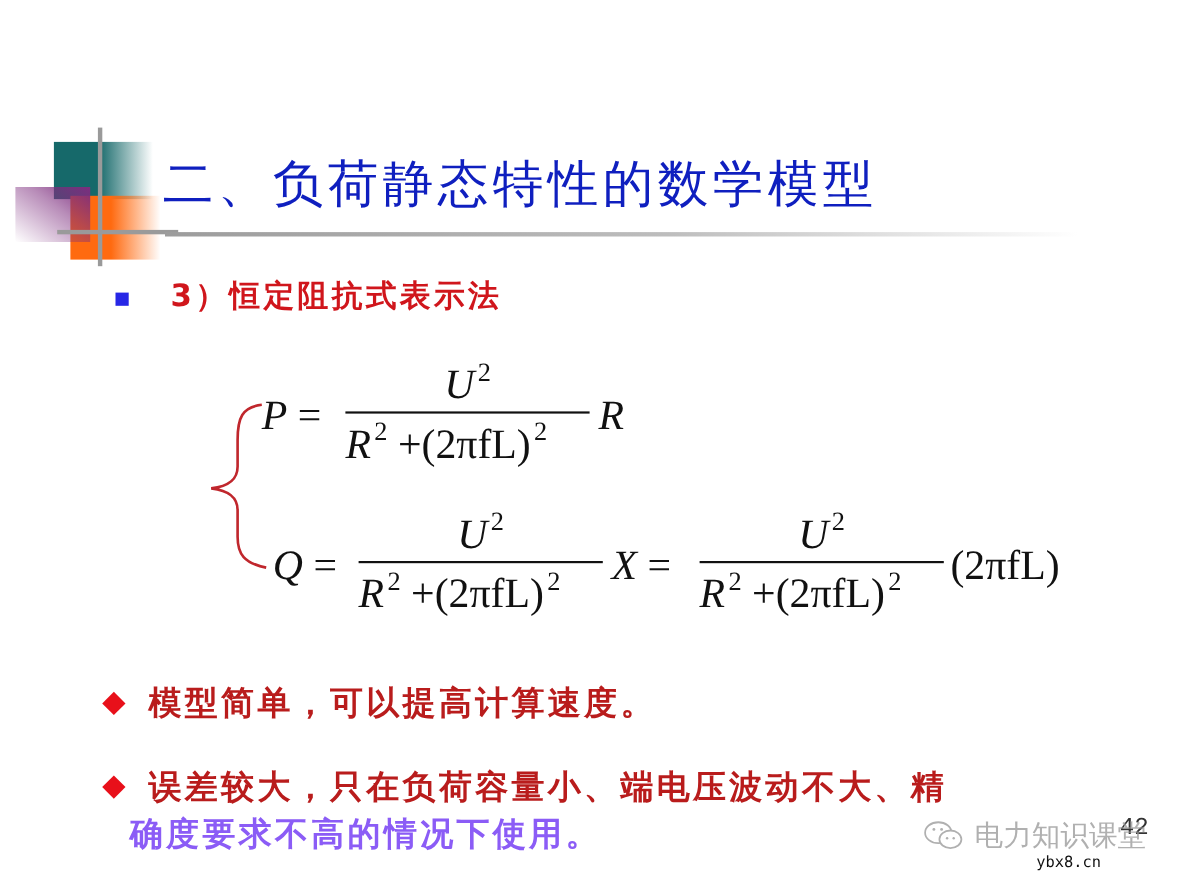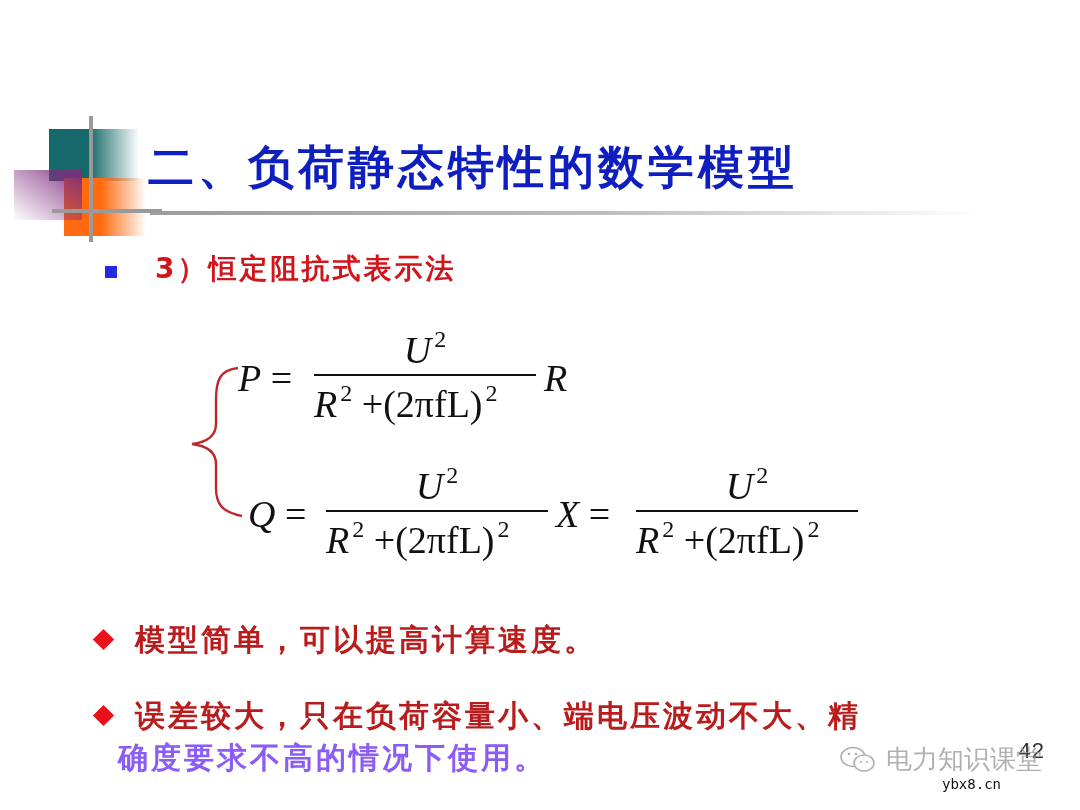--- a/index.html
+++ b/index.html
@@ -60,21 +60,21 @@
       width: 110px;
       height: 4px;
       background: #9a9a9a;
     }
     .title {
       position: absolute;
       left: 148px;
       top: 137px;
       font-family: "DejaVu Sans", "Liberation Sans", sans-serif;
       font-size: 46px;
-      font-weight: bold;
+      font-weight: normal;
       color: #0f1fbf;
       letter-spacing: 4px;
       white-space: nowrap;
     }
     .title-rule {
       position: absolute;
       left: 150px;
       top: 211px;
       width: 830px;
       height: 4px;
@@ -249,20 +249,21 @@
   </div>
   <span style="position:absolute; left:308px; top:34px;">
     <i>X</i>
     <span>=</span>
   </span>
   <div class="frac" style="left:388px; top:4px; width:222px;">
     <span class="num"><i>U</i><sup>2</sup></span>
     <span class="bar"></span>
     <span class="den"><i>R</i><sup>2</sup> <span>+(2πfL)</span><sup>2</sup></span>
   </div>
+  <span style="position:absolute; left:616px; top:34px;">(2πfL)</span>
 </div>
 
 <div class="bullet" style="top:614px;">
   <span class="diamond"></span>
   <span class="bullet-text">模型简单，可以提高计算速度。</span>
 </div>
 
 <div class="bullet" style="top:690px;">
   <span class="diamond"></span>
   <span class="bullet-text">误差较大，只在负荷容量小、端电压波动不大、精</span>

